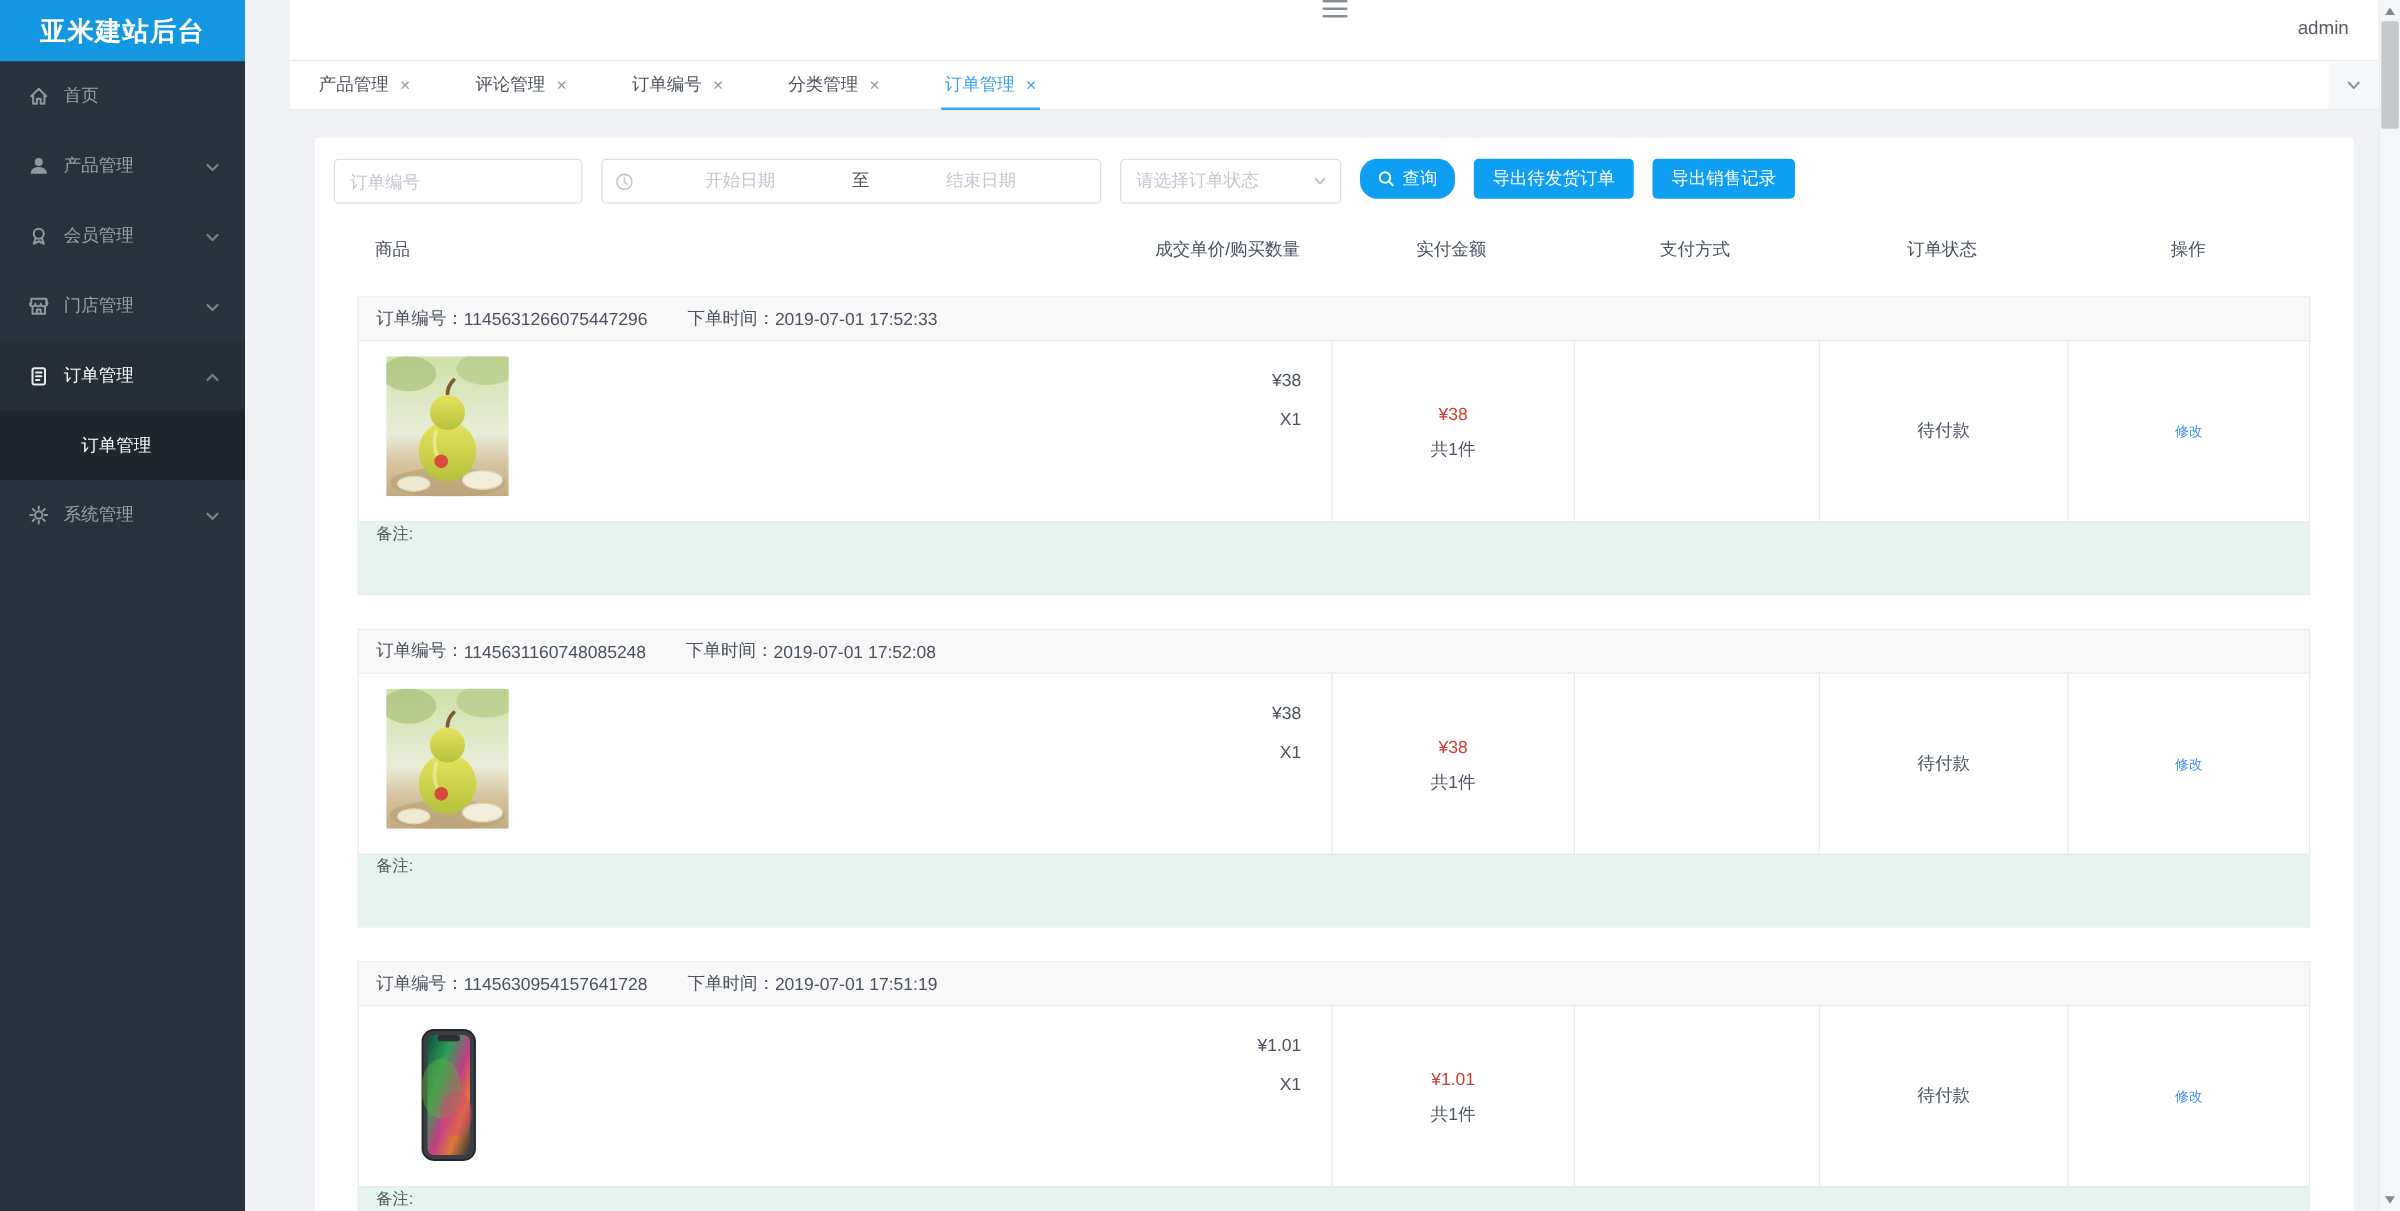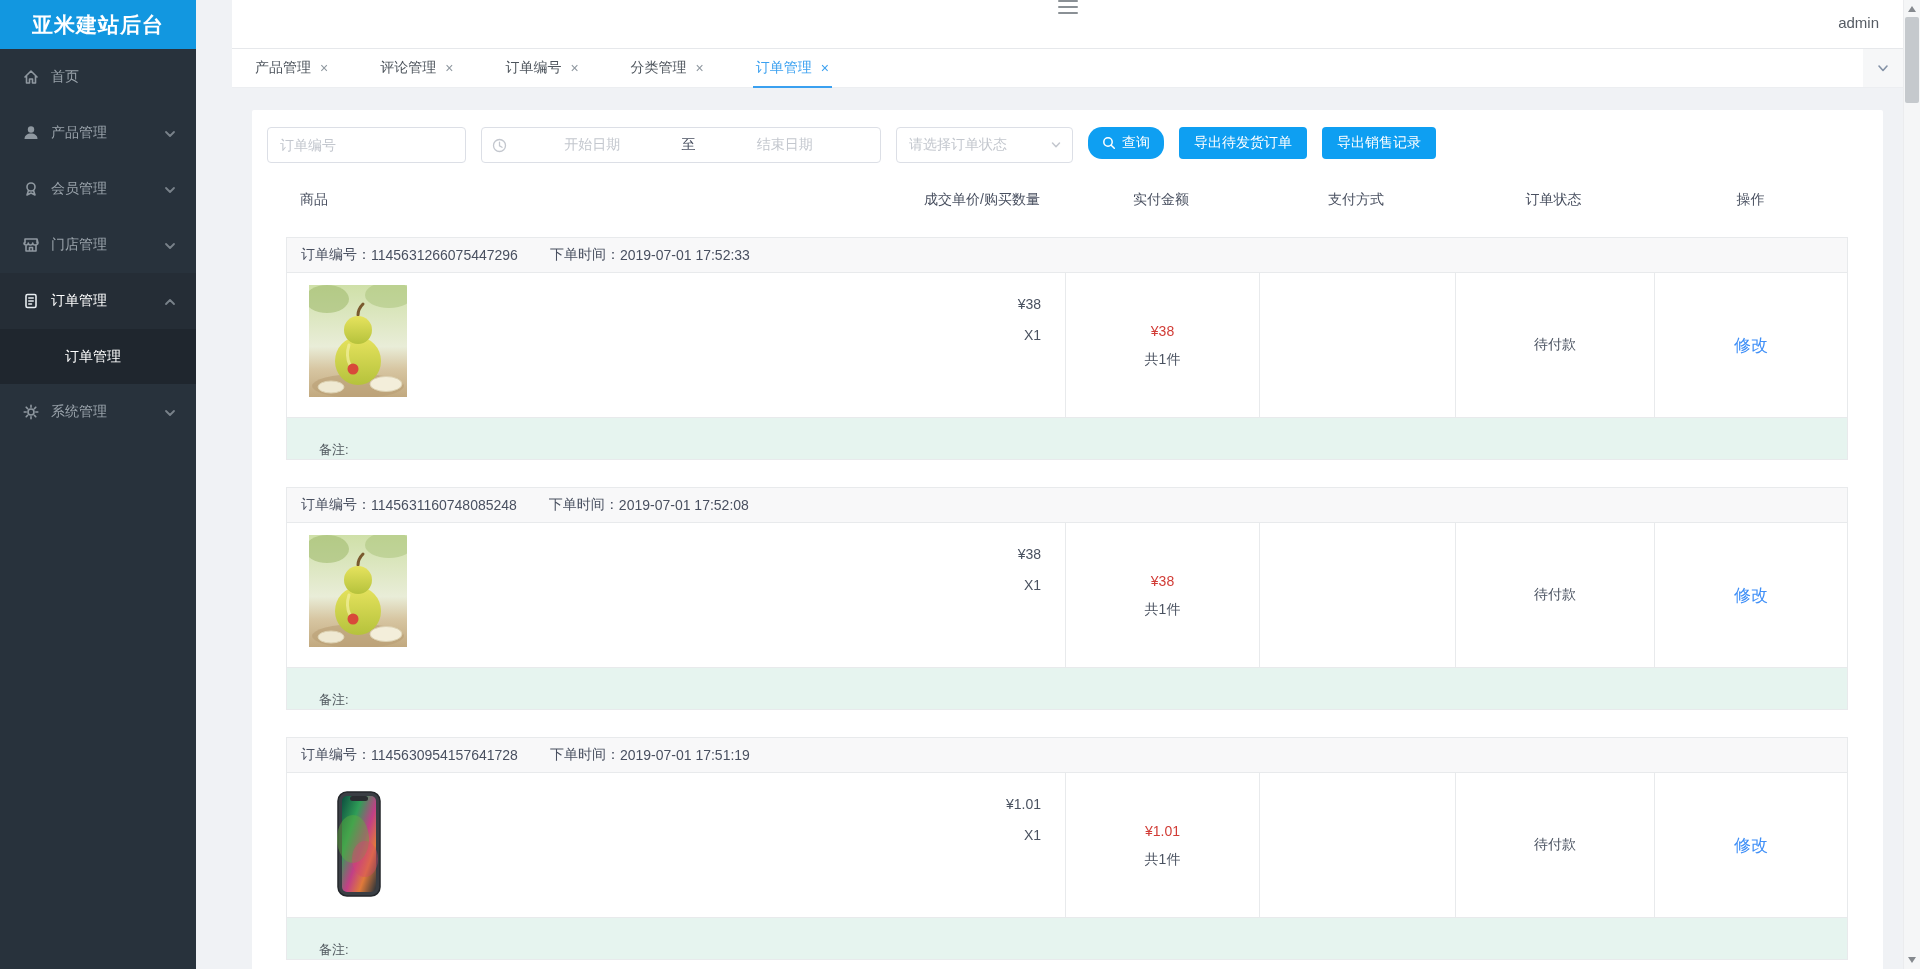--- a/index.html
+++ b/index.html
@@ -78,23 +78,23 @@
   .order-body { height:144px; display:grid; grid-template-columns:778px 194px 196px 199px 1fr; }
   .order-body .cell { border-left:1px solid #e8eaec; display:flex; flex-direction:column;
                       align-items:center; justify-content:center; font-size:14px; color:#4a5260; }
   .order-body .cell-product { border-left:none; position:relative; }
   .prod-img { position:absolute; left:22px; top:12px; cursor:pointer; }
   .price-block { position:absolute; right:0; top:16px; text-align:right; padding-right:24px; line-height:31px;
                  font-size:14px; color:#4a5260; }
   .paid-amount { color:#d13c36; line-height:28px; }
   .paid-count { line-height:28px; }
   .status-text { color:#4a5260; }
-  .action-link { color:#3f8ff7; font-size:17px; cursor:pointer; }
-  .order-note { height:42px; background:#e6f4ef; border-top:1px solid #e8eaec;
-                display:flex; align-items:flex-end; padding-left:32px; font-size:13px; color:#51585f; }
+  .action-link { color:#3f8ff7; font-size:11px; cursor:pointer; }
+  .order-note { height:58px; background:#e6f4ef; border-top:1px solid #e8eaec;
+                display:flex; align-items:flex-start; padding-left:14px; font-size:13px; color:#51585f; }
 
   
   .scrollbar { position:absolute; right:0; top:0; width:17px; height:100%; background:#f5f6f7; border-left:1px solid #ebecee; }
   .sb-arrow-up { position:absolute; top:6px; left:4px; width:0; height:0;
                  border-left:4px solid transparent; border-right:4px solid transparent; border-bottom:6px solid #85898e; }
   .sb-thumb { position:absolute; top:17px; left:1px; width:14px; height:86px; background:#c5c9cd; border-radius:2px; }
   .sb-arrow-down { position:absolute; bottom:6px; left:4px; width:0; height:0;
                    border-left:4px solid transparent; border-right:4px solid transparent; border-top:6px solid #85898e; }
 </style>
 </head>

